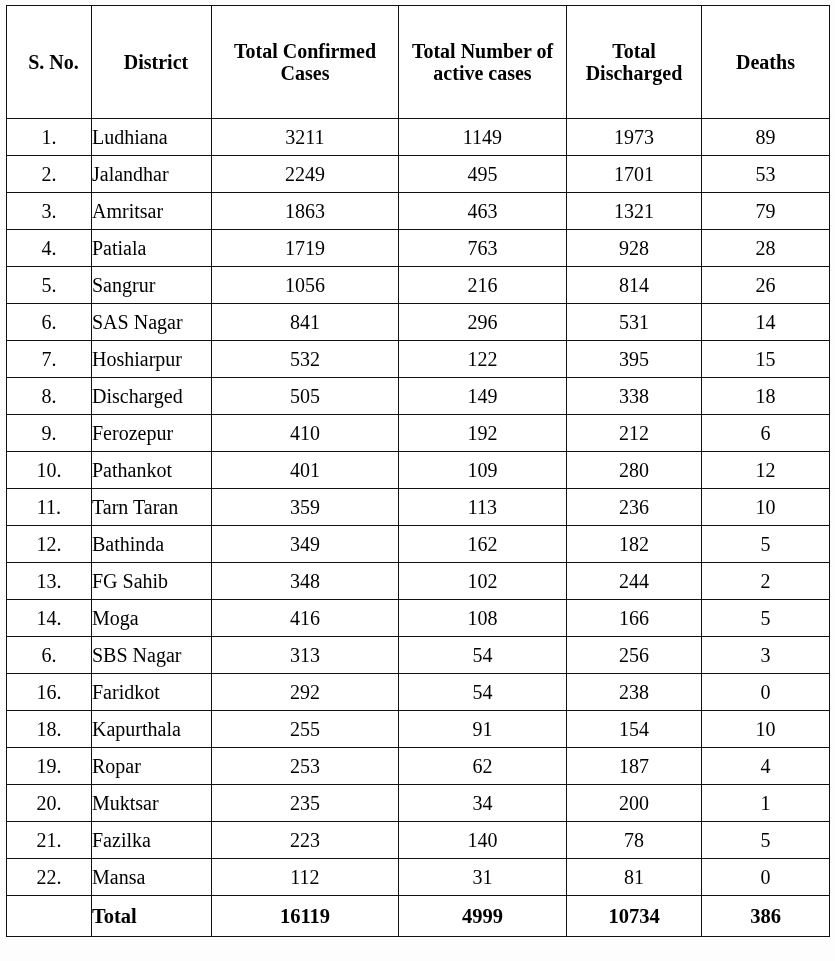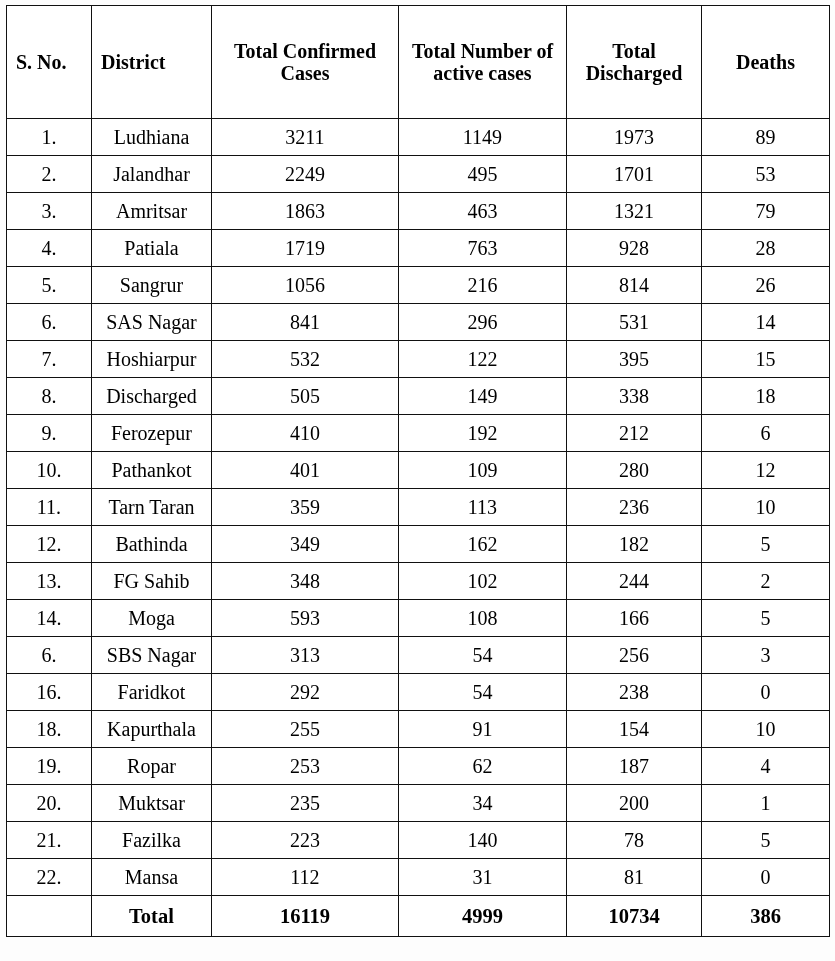--- a/index.html
+++ b/index.html
@@ -57,35 +57,35 @@
   
   thead th {
     height: 112px;
     vertical-align: top;
     font-weight: bold;
     font-size: 20.5px;
     padding-top: 7px;
     text-align: center;
   }
   thead th.left-head {
-    text-align: left;
+    text-align: center;
     padding-left: 9px;
   }
 
   
   tbody tr { height: 36px; }
   tbody td { height: 36px; }
 
   td.sno {
     text-align: center;
     padding-right: 10px;
     font-size: 20px;
   }
   td.district {
-    text-align: center;
+    text-align: left;
     padding-left: 9px;
     font-size: 20px;
   }
   td.num {
     text-align: center;
     font-size: 20px;
   }
 
   tr.total-row { height: 40px; }
   tr.total-row td { height: 40px; font-weight: bold; font-size: 20.5px; }
@@ -225,21 +225,21 @@
             <td class="sno">13.</td>
             <td class="district">FG Sahib</td>
             <td class="num">348</td>
             <td class="num">102</td>
             <td class="num">244</td>
             <td class="num">2</td>
           </tr>
           <tr>
             <td class="sno">14.</td>
             <td class="district">Moga</td>
-            <td class="num">593</td>
+            <td class="num">416</td>
             <td class="num">108</td>
             <td class="num">166</td>
             <td class="num">5</td>
           </tr>
           <tr>
             <td class="sno">6.</td>
             <td class="district">SBS Nagar</td>
             <td class="num">313</td>
             <td class="num">54</td>
             <td class="num">256</td>

